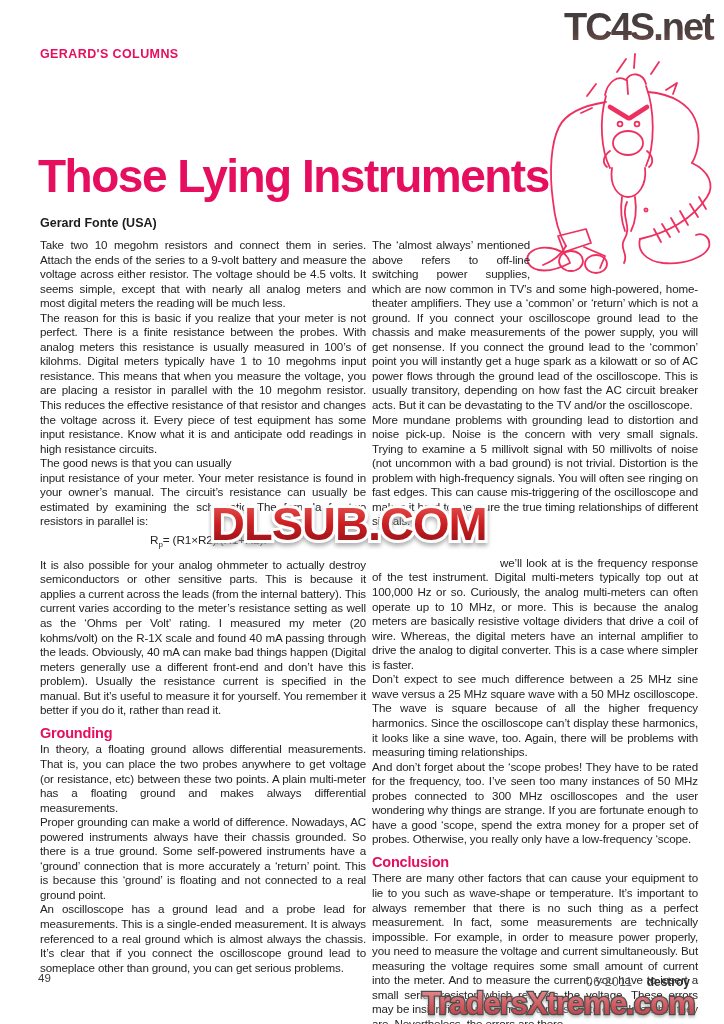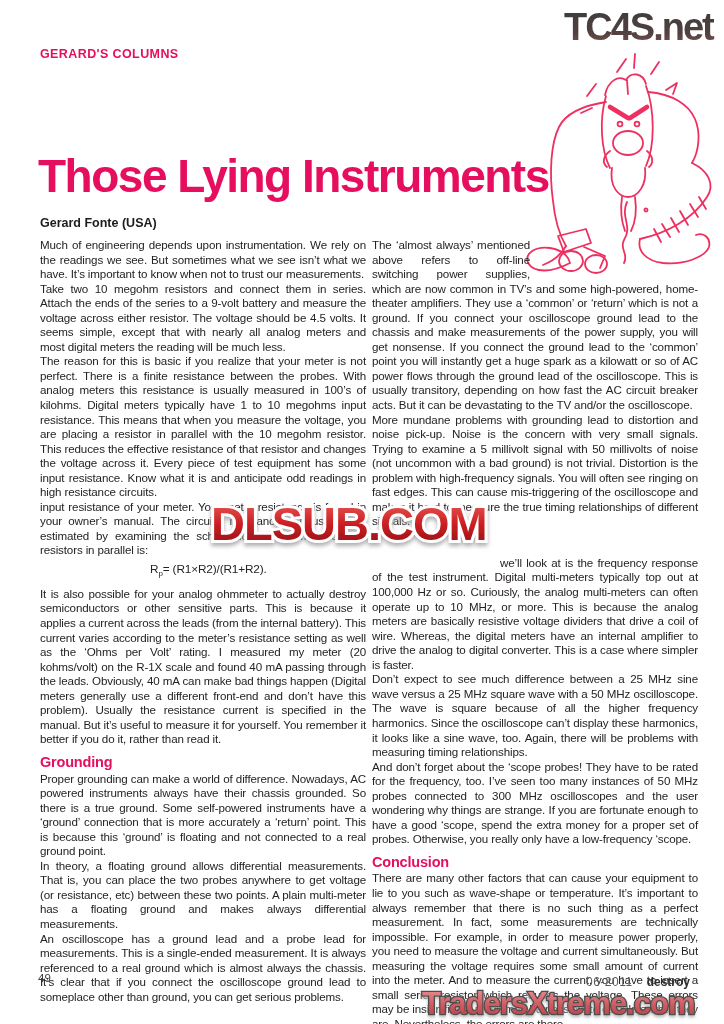--- a/index.html
+++ b/index.html
@@ -90,31 +90,31 @@
       <linearGradient id="tcgrad" x1="0" y1="0" x2="0" y2="1">
         <stop offset="0" stop-color="#2d2d2d"></stop>
           <stop offset="0.65" stop-color="#463232"></stop>
         <stop offset="1" stop-color="#7a4a46"></stop>
       </linearGradient>
     </defs>
     <text x="0" y="37" font-family="Liberation Sans, sans-serif" font-size="38" font-weight="bold" letter-spacing="-2" fill="url(#tcgrad)" opacity="0.93">TC4S.net</text>
   </svg>
 
   <div class="col" id="col-left">
-    <p class="intro">Much of engineering depends upon instrumentation. We rely on the readings we see. But sometimes what we see isn’t what we have. It’s important to know when not to trust our measurements.</p>
     <p>Take two 10 megohm resistors and connect them in series. Attach the ends of the series to a 9-volt battery and measure the voltage across either resistor. The voltage should be 4.5 volts. It seems simple, except that with nearly all analog meters and most digital meters the reading will be much less.</p>
     <p>The reason for this is basic if you realize that your meter is not perfect. There is a finite resistance between the probes. With analog meters this resistance is usually measured in 100’s of kilohms. Digital meters typically have 1 to 10 megohms input resistance. This means that when you measure the voltage, you are placing a resistor in parallel with the 10 megohm resistor. This reduces the effective resistance of that resistor and changes the voltage across it. Every piece of test equipment has some input resistance. Know what it is and anticipate odd readings in high resistance circuits.</p>
+    <span class="frag">The good news is that you can usually</span>
     <p>input resistance of your meter. Your meter resistance is found in your owner’s manual. The circuit’s resistance can usually be estimated by examining the schematic. The formula for two resistors in parallel is:</p>
     <div class="formula">
       <span>R</span><sub>p</sub><span>= (R1×R2)/(R1+R2).</span>
     </div>
     <p>It is also possible for your analog ohmmeter to actually destroy semiconductors or other sensitive parts. This is because it applies a current across the leads (from the internal battery). This current varies according to the meter’s resistance setting as well as the ‘Ohms per Volt’ rating. I measured my meter (20 kohms/volt) on the R-1X scale and found 40 mA passing through the leads. Obviously, 40 mA can make bad things happen (Digital meters generally use a different front-end and don’t have this problem). Usually the resistance current is specified in the manual. But it’s useful to measure it for yourself. You remember it better if you do it, rather than read it.</p>
     <div class="sec-head">Grounding</div>
+    <p>In theory, a floating ground allows differential measurements. That is, you can place the two probes anywhere to get voltage (or resistance, etc) between these two points. A plain multi-meter has a floating ground and makes always differential measurements.</p>
     <p>Proper grounding can make a world of difference. Nowadays, AC powered instruments always have their chassis grounded. So there is a true ground. Some self-powered instruments have a ‘ground’ connection that is more accurately a ‘return’ point. This is because this ‘ground’ is floating and not connected to a real ground point.</p>
-    <p>In theory, a floating ground allows differential measurements. That is, you can place the two probes anywhere to get voltage (or resistance, etc) between these two points. A plain multi-meter has a floating ground and makes always differential measurements.</p>
     <p>An oscilloscope has a ground lead and a probe lead for measurements. This is a single-ended measurement. It is always referenced to a real ground which is almost always the chassis. It’s clear that if you connect the oscilloscope ground lead to someplace other than ground, you can get serious problems.</p>
   </div>
 
   <div class="col" id="col-right">
     <div class="cartoon-gap"></div>
     <p>The ‘almost always’ mentioned above refers to off-line switching power supplies, which are now common in TV’s and some high-powered, home-theater amplifiers. They use a ‘common’ or ‘return’ which is not a ground. If you connect your oscilloscope ground lead to the chassis and make measurements of the power supply, you will get nonsense. If you connect the ground lead to the ‘common’ point you will instantly get a huge spark as a kilowatt or so of AC power flows through the ground lead of the oscilloscope. This is usually transitory, depending on how fast the AC circuit breaker acts. But it can be devastating to the TV and/or the oscilloscope.</p>
     <p>More mundane problems with grounding lead to distortion and noise pick-up. Noise is the concern with very small signals. Trying to examine a 5 millivolt signal with 50 millivolts of noise (not uncommon with a bad ground) is not trivial. Distortion is the problem with high-frequency signals. You will often see ringing on fast edges. This can cause mis-triggering of the oscilloscope and makes it hard to measure the true timing relationships of different signals.</p>
     <div class="wm-gap"></div>
     <p id="rc-para3">we’ll look at is the frequency response of the test instrument. Digital multi-meters typically top out at 100,000 Hz or so. Curiously, the analog multi-meters can often operate up to 10 MHz, or more. This is because the analog meters are basically resistive voltage dividers that drive a coil of wire. Whereas, the digital meters have an internal amplifier to drive the analog to digital converter. This is a case where simpler is faster.</p>
     <p>Don’t expect to see much difference between a 25 MHz sine wave versus a 25 MHz square wave with a 50 MHz oscilloscope. The wave is square because of all the higher frequency harmonics. Since the oscilloscope can’t display these harmonics, it looks like a sine wave, too. Again, there will be problems with measuring timing relationships.</p>

